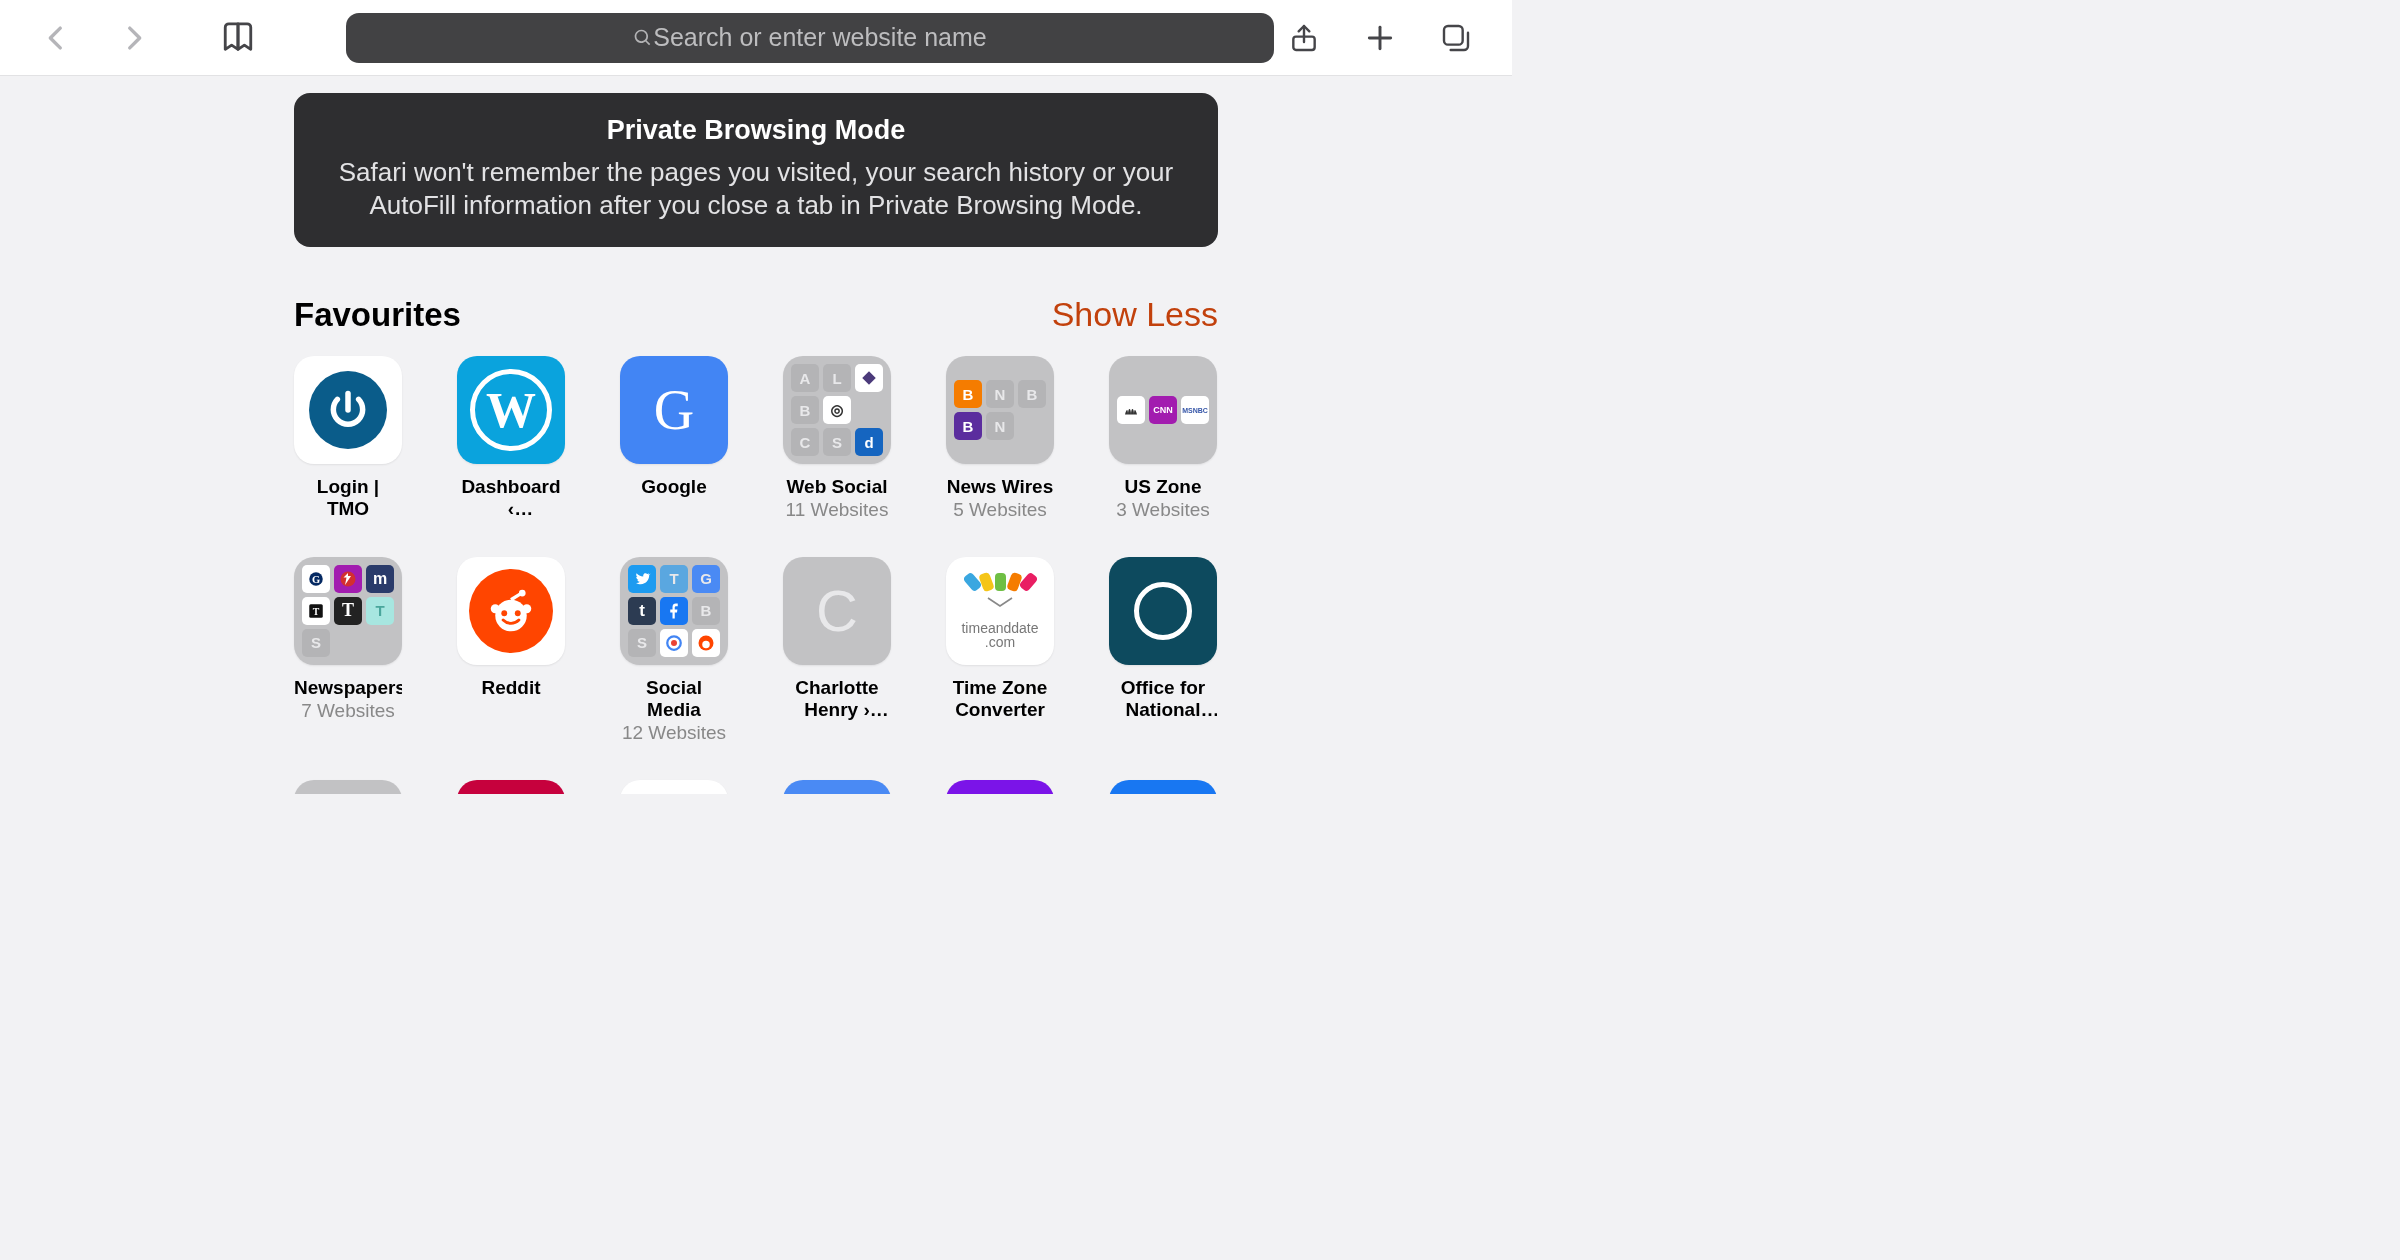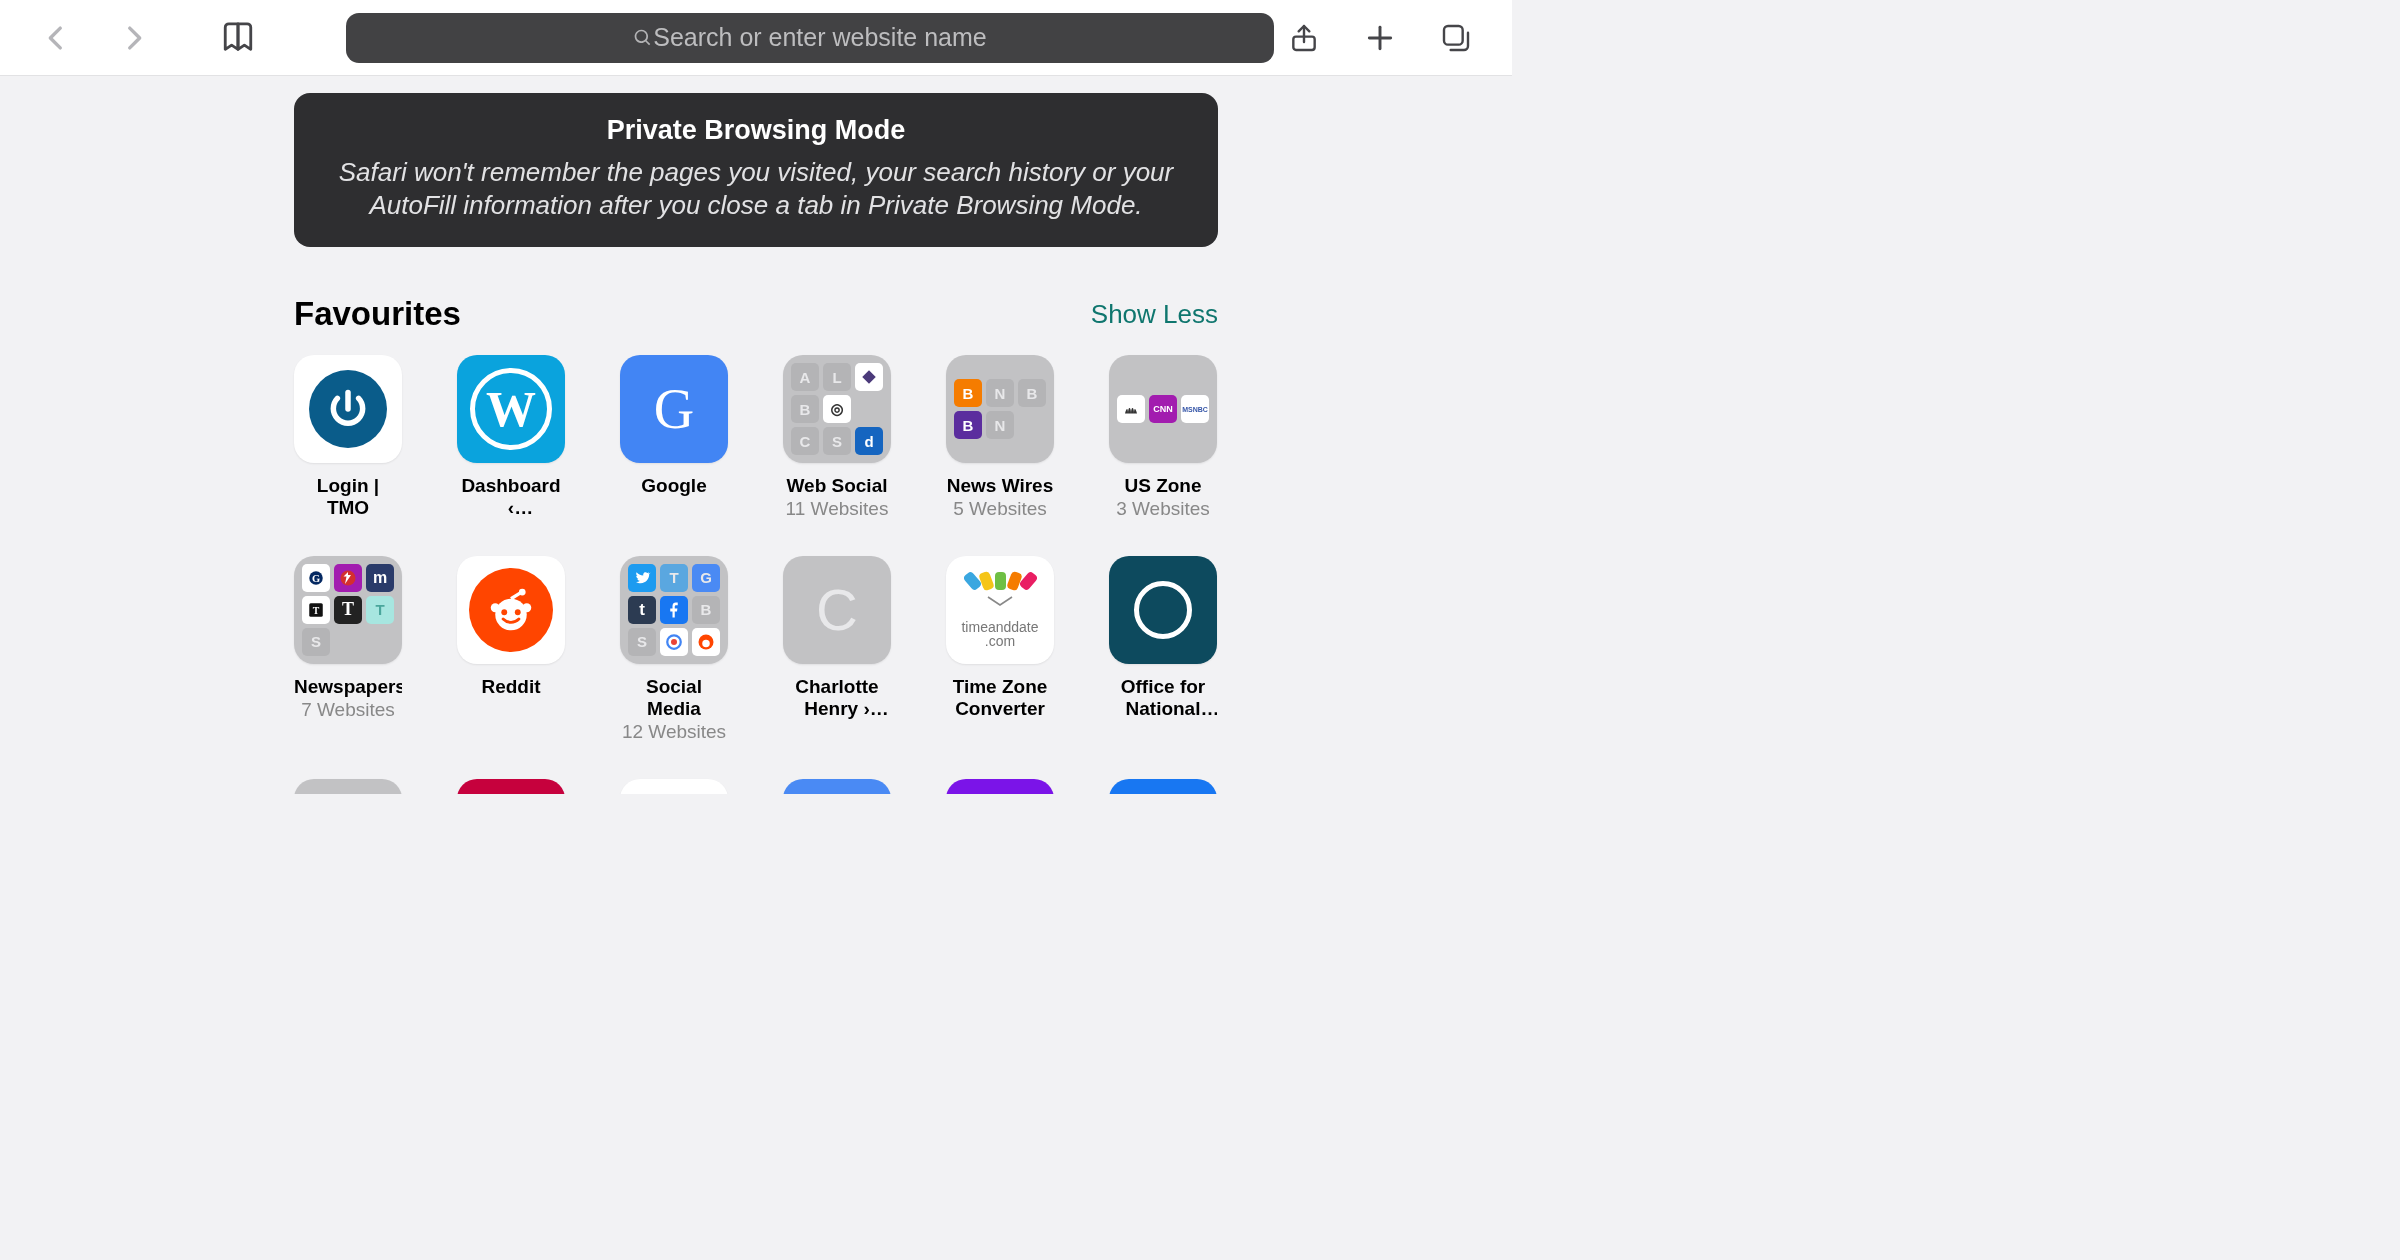--- a/index.html
+++ b/index.html
@@ -66,41 +66,40 @@
 .private-banner h2 {
   font-size: 27px;
   font-weight: 700;
   margin-bottom: 10px;
 }
 .private-banner p {
   font-size: 26px;
   font-weight: 400;
   color: #e2e2e4;
   line-height: 1.25;
-  font-style: italic;
 }
 
 .favourites-section {
   width: 924px;
   margin: 48px auto 0;
 }
 .fav-header {
   display: flex;
   justify-content: space-between;
   align-items: center;
   margin-bottom: 22px;
 }
 .fav-header h1 {
   font-size: 33px;
   font-weight: 800;
   color: #000;
 }
 .show-less {
-  color: #0f766e;
-  font-size: 26px;
+  color: #c2410c;
+  font-size: 34px;
   cursor: pointer;
 }
 
 .grid {
   display: grid;
   grid-template-columns: repeat(6, 108px);
   column-gap: 55px;
   row-gap: 36px;
 }
 .tile { width: 108px; text-align: center; cursor: pointer; }

